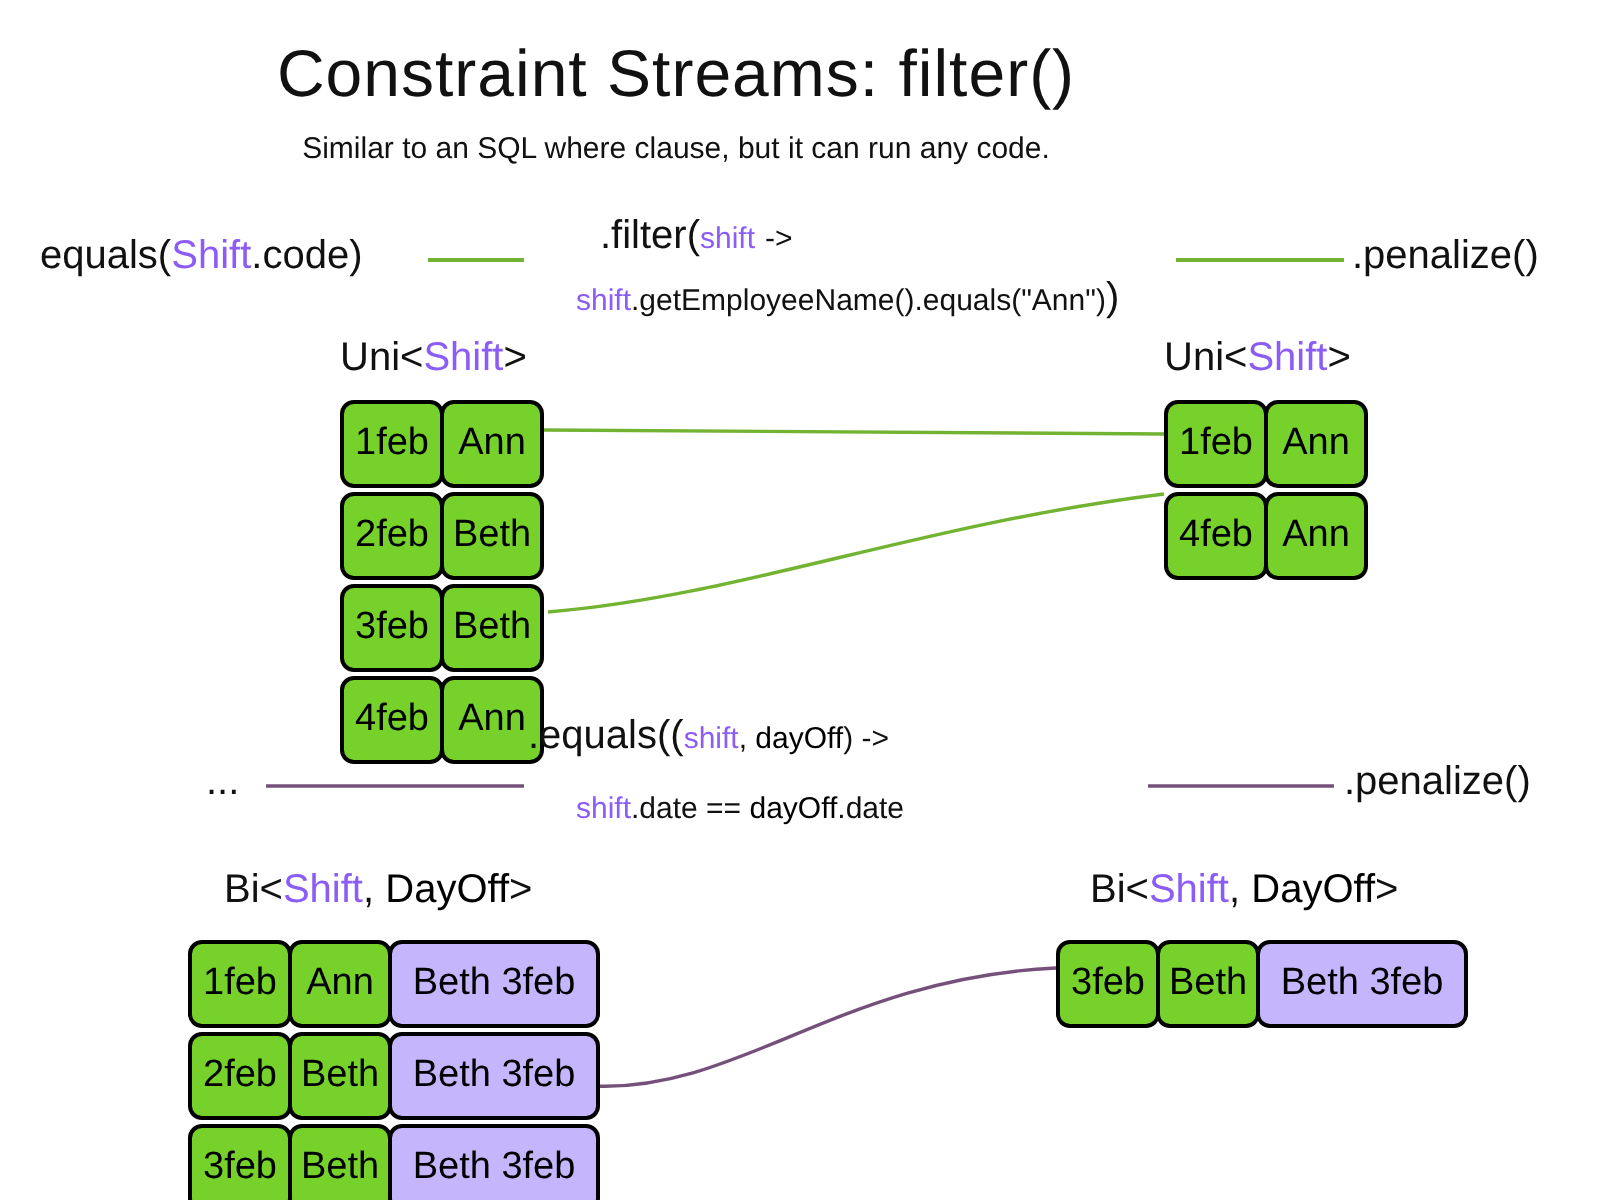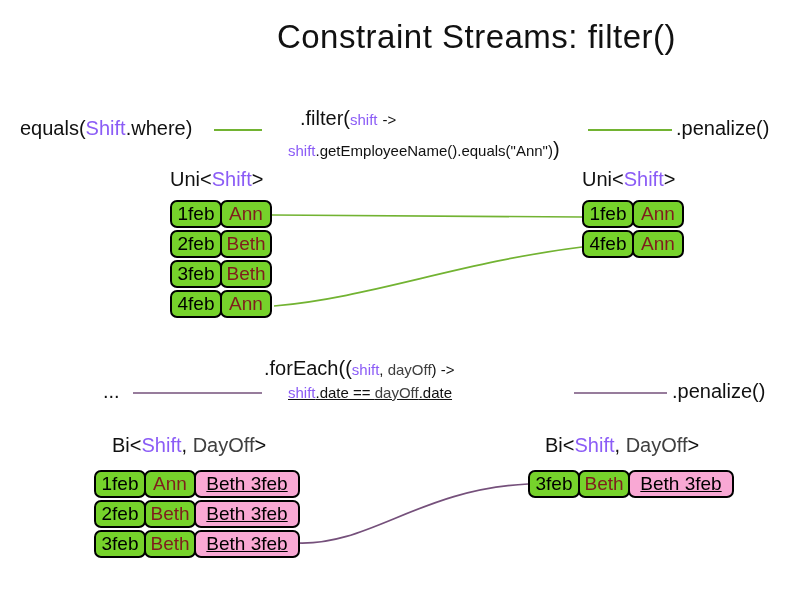--- a/index.html
+++ b/index.html
@@ -1,56 +1,57 @@
 <!DOCTYPE html>
 <html><head>
 <meta charset="utf-8">
 <style>
   html,body{margin:0;padding:0;background:#fff;font-family:"Liberation Sans",sans-serif;color:#111;}
   #slide{position:relative;width:800px;height:600px;background:#fff;overflow:hidden;}
   .abs{position:absolute;}
-  .center{left:0;width:676px;text-align:right;}
+  .center{left:0;width:676px;text-align:center;}
   .title{font-size:33px;letter-spacing:0.5px;}
   .subtitle{font-size:15px;}
   .code20{font-size:20px;white-space:pre;}
   .code15{font-size:15px;white-space:pre;}
   .inline15{font-size:15px;}
   .green-t{color:#8b5cf6;}
-  .blue-t{color:#404040;}
+  .blue-t{color:#000000;}
   .label19{font-size:20px;white-space:pre;}
   .tbl{position:absolute;}
   .trow{display:flex;margin-bottom:2px;}
-  .cell{height:28px;box-sizing:border-box;border:2px solid #000;border-radius:7px;
+  .cell{height:44px;box-sizing:border-box;border:2px solid #000;border-radius:7px;
         display:flex;align-items:center;justify-content:center;font-size:19px;}
   .g{background:#76D22B;}
-  .b{background:#f9a8d4;text-decoration:underline;}
+  .b{background:#c4b5fd;}
   .c-date{width:52px;color:#000;}
-  .c-name{width:52px;margin-left:-2px;color:#7f1d1d;}
+  .c-name{width:52px;margin-left:-2px;color:#000000;}
   .c-pair{width:106px;margin-left:-2px;color:#000;}
   svg{position:absolute;left:0;top:0;pointer-events:none;}
   .arrow{margin-left:5px;}
 </style>
 </head>
 <body>
 
 <div id="slide">
 
   <svg width="800" height="600">
     <line x1="214" y1="130" x2="262" y2="130" stroke="#72B332" stroke-width="2"></line>
     <line x1="588" y1="130" x2="672" y2="130" stroke="#72B332" stroke-width="2"></line>
     <line x1="272" y1="215" x2="582" y2="217" stroke="#72B332" stroke-width="1.7"></line>
     <path d="M 274 306 C 370 298 460 262 582 247" fill="none" stroke="#72B332" stroke-width="1.7"></path>
     <line x1="133" y1="393" x2="262" y2="393" stroke="#75507B" stroke-width="1.7"></line>
     <line x1="574" y1="393" x2="667" y2="393" stroke="#75507B" stroke-width="1.7"></line>
     <path d="M 297 543 C 370 546 420 489 528 484" fill="none" stroke="#75507B" stroke-width="1.7"></path>
   </svg>
 
   <div class="abs center title" style="top:18px;">Constraint Streams: filter()</div>
+  <div class="abs center subtitle" style="top:66px;">Similar to an SQL where clause, but it can run any code.</div>
 
-  <div class="abs code20" style="left:20px;top:117px;"><span>equals(</span><span class="green-t">Shift</span><span>.where)</span></div>
+  <div class="abs code20" style="left:20px;top:117px;"><span>equals(</span><span class="green-t">Shift</span><span>.code)</span></div>
 
   <div class="abs code20" style="left:264px;top:107px;margin-left:36px;"><span>.filter(</span><span class="inline15 green-t">shift</span><span class="inline15 arrow">-&gt;</span></div>
 
   <div class="abs code15" style="left:288px;top:138px;"><span class="green-t">shift</span><span>.getEmployeeName().equals("Ann")</span><span style="font-size:20px;">)</span></div>
 
   <div class="abs code20" style="left:676px;top:117px;">.penalize()</div>
 
   <div class="abs label19" style="left:170px;top:168px;"><span>Uni&lt;</span><span class="green-t">Shift</span><span>&gt;</span></div>
   <div class="abs label19" style="left:582px;top:168px;"><span>Uni&lt;</span><span class="green-t">Shift</span><span>&gt;</span></div>
 
@@ -79,23 +80,23 @@
       <span class="cell g c-name">Ann</span>
     </div>
     <div class="trow">
       <span class="cell g c-date">4feb</span>
       <span class="cell g c-name">Ann</span>
     </div>
   </div>
 
   <div class="abs code20" style="left:103px;top:380px;">...</div>
 
-  <div class="abs code20" style="left:264px;top:357px;"><span>.forEach((</span><span class="inline15 green-t">shift</span><span class="inline15">, </span><span class="inline15 blue-t">dayOff</span><span class="inline15">) -&gt;</span></div>
+  <div class="abs code20" style="left:264px;top:357px;"><span>.equals((</span><span class="inline15 green-t">shift</span><span class="inline15">, </span><span class="inline15 blue-t">dayOff</span><span class="inline15">) -&gt;</span></div>
 
-  <div class="abs code15" style="left:288px;top:384px;text-decoration:underline;"><span class="green-t">shift</span><span>.date == </span><span class="blue-t">dayOff</span><span>.date</span></div>
+  <div class="abs code15" style="left:288px;top:396px;"><span class="green-t">shift</span><span>.date == </span><span class="blue-t">dayOff</span><span>.date</span></div>
 
 
   <div class="abs code20" style="left:672px;top:380px;">.penalize()</div>
 
   <div class="abs label19" style="left:112px;top:434px;"><span>Bi&lt;</span><span class="green-t">Shift</span><span>, </span><span class="blue-t">DayOff</span><span>&gt;</span></div>
   <div class="abs label19" style="left:545px;top:434px;"><span>Bi&lt;</span><span class="green-t">Shift</span><span>, </span><span class="blue-t">DayOff</span><span>&gt;</span></div>
 
   <div class="tbl" style="left:94px;top:470px;">
     <div class="trow">
       <span class="cell g c-date">1feb</span>

